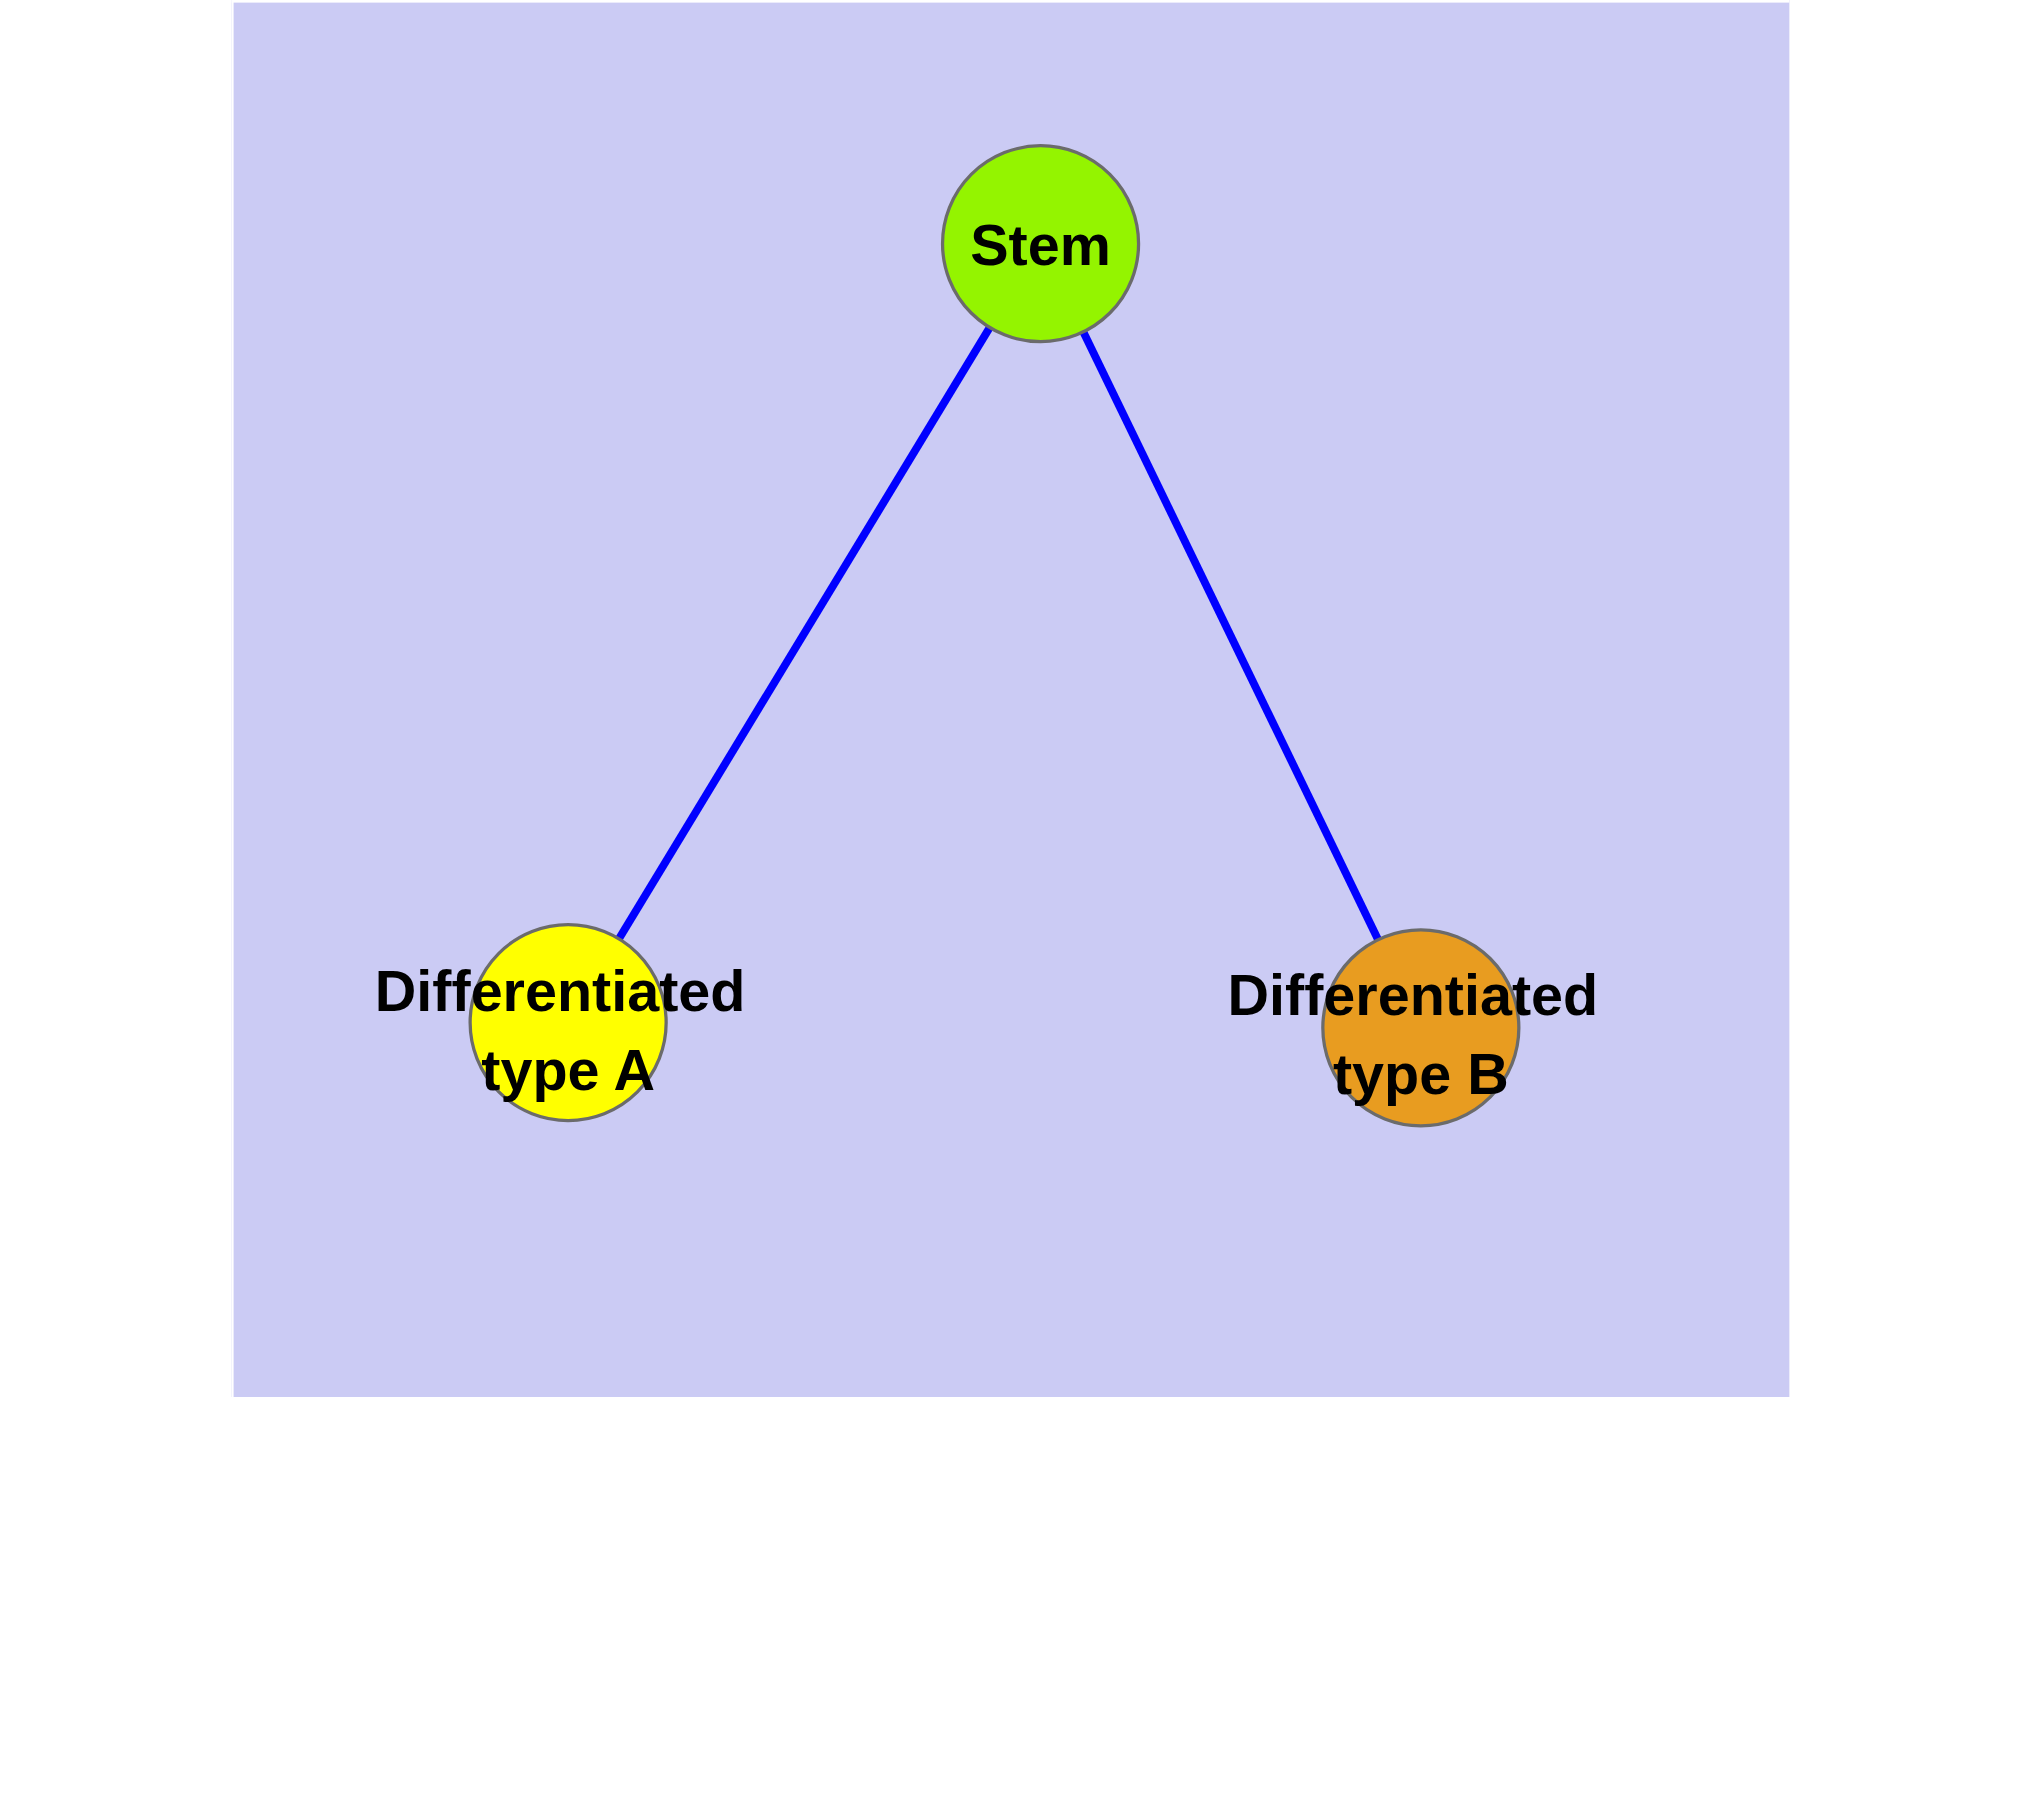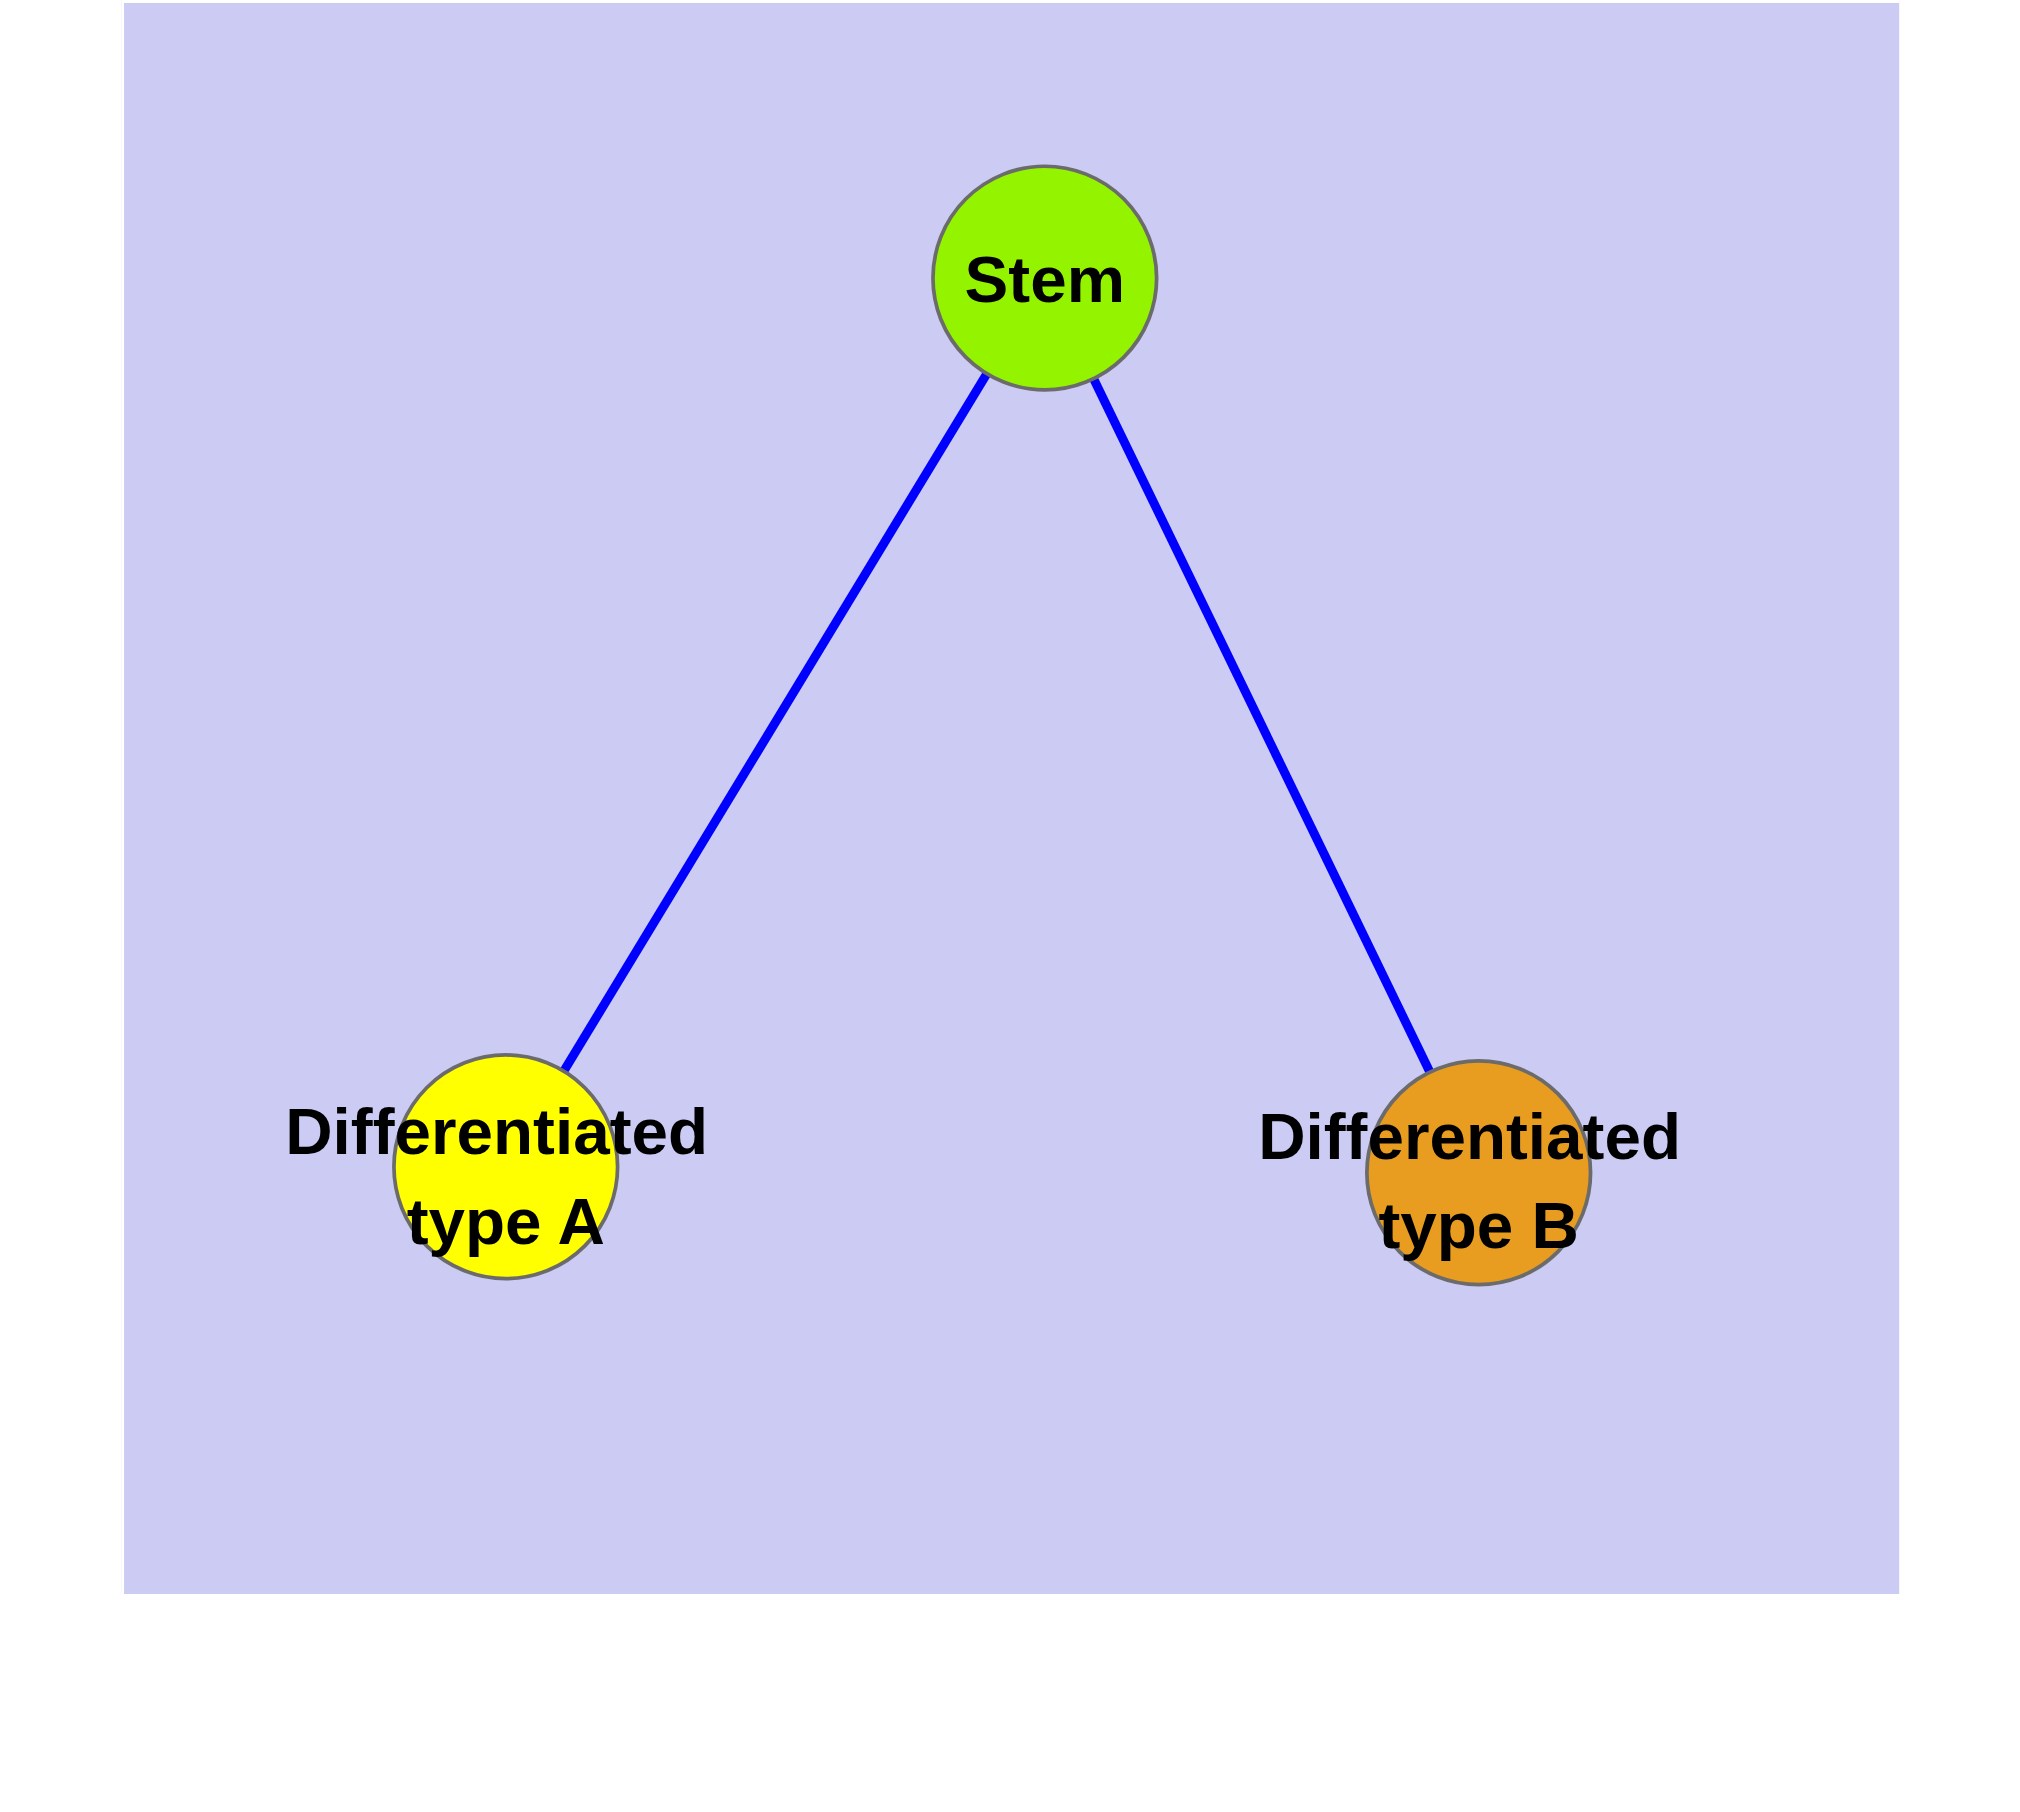--- a/index.html
+++ b/index.html
@@ -3,21 +3,21 @@
 <meta charset="utf-8">
 <style>
   html, body {
     margin: 0;
     padding: 0;
     background: #ffffff;
   }
   .stage {
     position: relative;
     width: 2021px;
-    height: 1594px;
+    height: 1397px;
     overflow: hidden;
   }
   .stage svg {
     display: block;
     width: 100%;
     height: 100%;
   }
   .node-label {
     font-family: "Liberation Sans", sans-serif;
     font-weight: bold;

